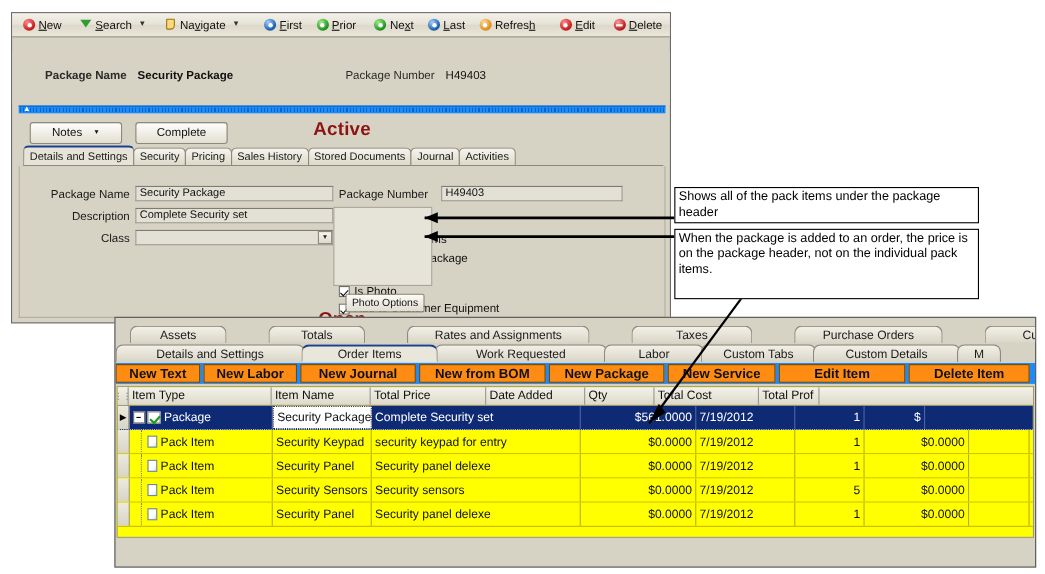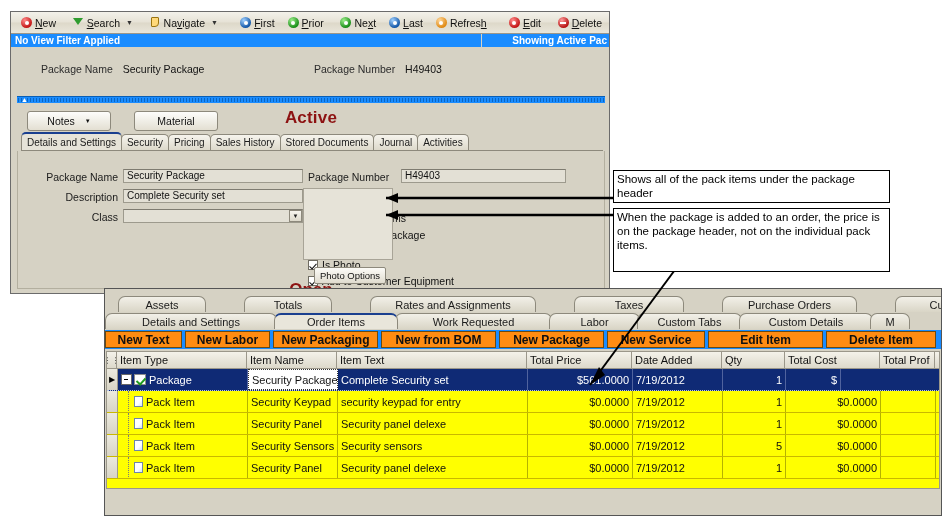--- a/index.html
+++ b/index.html
@@ -182,21 +182,21 @@
     color: #fff;
     line-height: 7px;
     z-index: 2;
   }
 
   .notes-row {
     position: absolute;
     left: 16px; top: 99px;
     display: flex;
     align-items: center;
-    gap: 23px;
+    gap: 12px;
   }
   .gbtn {
     height: 18px;
     min-width: 62px;
     padding: 0 10px;
     background: linear-gradient(to bottom, #fdfdfb, #e3dfd2);
     border: 1px solid #8d897c;
     border-radius: 3px;
     font-size: 10.5px;
     color: #111;
@@ -629,48 +629,43 @@
       <span class="ico ico-red"></span>
       <span><span class="u">E</span>dit</span>
     </div>
     <div class="tb-sep"></div>
     <div class="tb-btn">
       <span class="ico ico-deldot"></span>
       <span><span class="u">D</span>elete</span>
     </div>
   </div>
 
-  <div class="filterbar">
-    <div class="left">No View Filter Applied</div>
-    <div class="divider"></div>
-    <div class="right">Showing Active Pac</div>
-  </div>
 
   <div class="hdr-area">
-    <div class="hdr-row" style="left:30px;">
+    <div class="hdr-row" style="left:30px;font-weight:bold;">
       <span class="hdr-lbl">Package Name</span>
       <span class="hdr-val">Security Package</span>
     </div>
     <div class="hdr-row" style="left:303px;">
       <span class="hdr-lbl">Package Number</span>
       <span class="hdr-val">H49403</span>
     </div>
   </div>
 
   <div class="blue-bar">
     <span class="caret">▲</span>
   </div>
 
   <div class="notes-row">
     <div class="gbtn">
       <span>Notes</span>
       <span class="dd">▼</span>
     </div>
     <div class="gbtn">
-      <span>Material</span>
+      <span>Complete</span>
     </div>
   </div>
 
   <div class="status-active">Active</div>
 
   <div class="tabstrip">
     <div class="tab sel">
         <span>Details and Settings</span>
       </div>
     <div class="tab">
@@ -806,21 +801,21 @@
   </div>
 
   <div class="orange-bar">
     <div class="obtn" style="width:77px;">
         <span>New Text</span>
       </div>
     <div class="obtn" style="width:85px;">
         <span>New Labor</span>
       </div>
     <div class="obtn" style="width:105px;">
-        <span>New Packaging</span>
+        <span>New Journal</span>
       </div>
     <div class="obtn" style="width:115px;">
         <span>New from BOM</span>
       </div>
     <div class="obtn" style="width:105px;">
         <span>New Package</span>
       </div>
     <div class="obtn" style="width:98px;">
         <span>New Service</span>
       </div>
@@ -830,21 +825,20 @@
     <div class="obtn" style="width:110px;">
         <span>Delete Item</span>
       </div>
   </div>
 
   <div class="grid">
     <div class="grid-head">
       <div class="gh grip" style="width:10px;">⋮⋮</div>
       <div class="gh" style="width:130px;">Item Type</div>
       <div class="gh" style="width:90px;">Item Name</div>
-      <div class="gh" style="width:190px;">Item Text</div>
       <div class="gh" style="width:105px;">Total Price</div>
       <div class="gh" style="width:90px;">Date Added</div>
       <div class="gh" style="width:63px;">Qty</div>
       <div class="gh" style="width:95px;">Total Cost</div>
       <div class="gh" style="width:55px;">Total Prof</div>
     </div>
 
     <div class="grow sel">
       <div class="rowgrip" style="display:flex;align-items:center;justify-content:center;">
         <span style="font-size:8px;color:#000;">▶</span>

